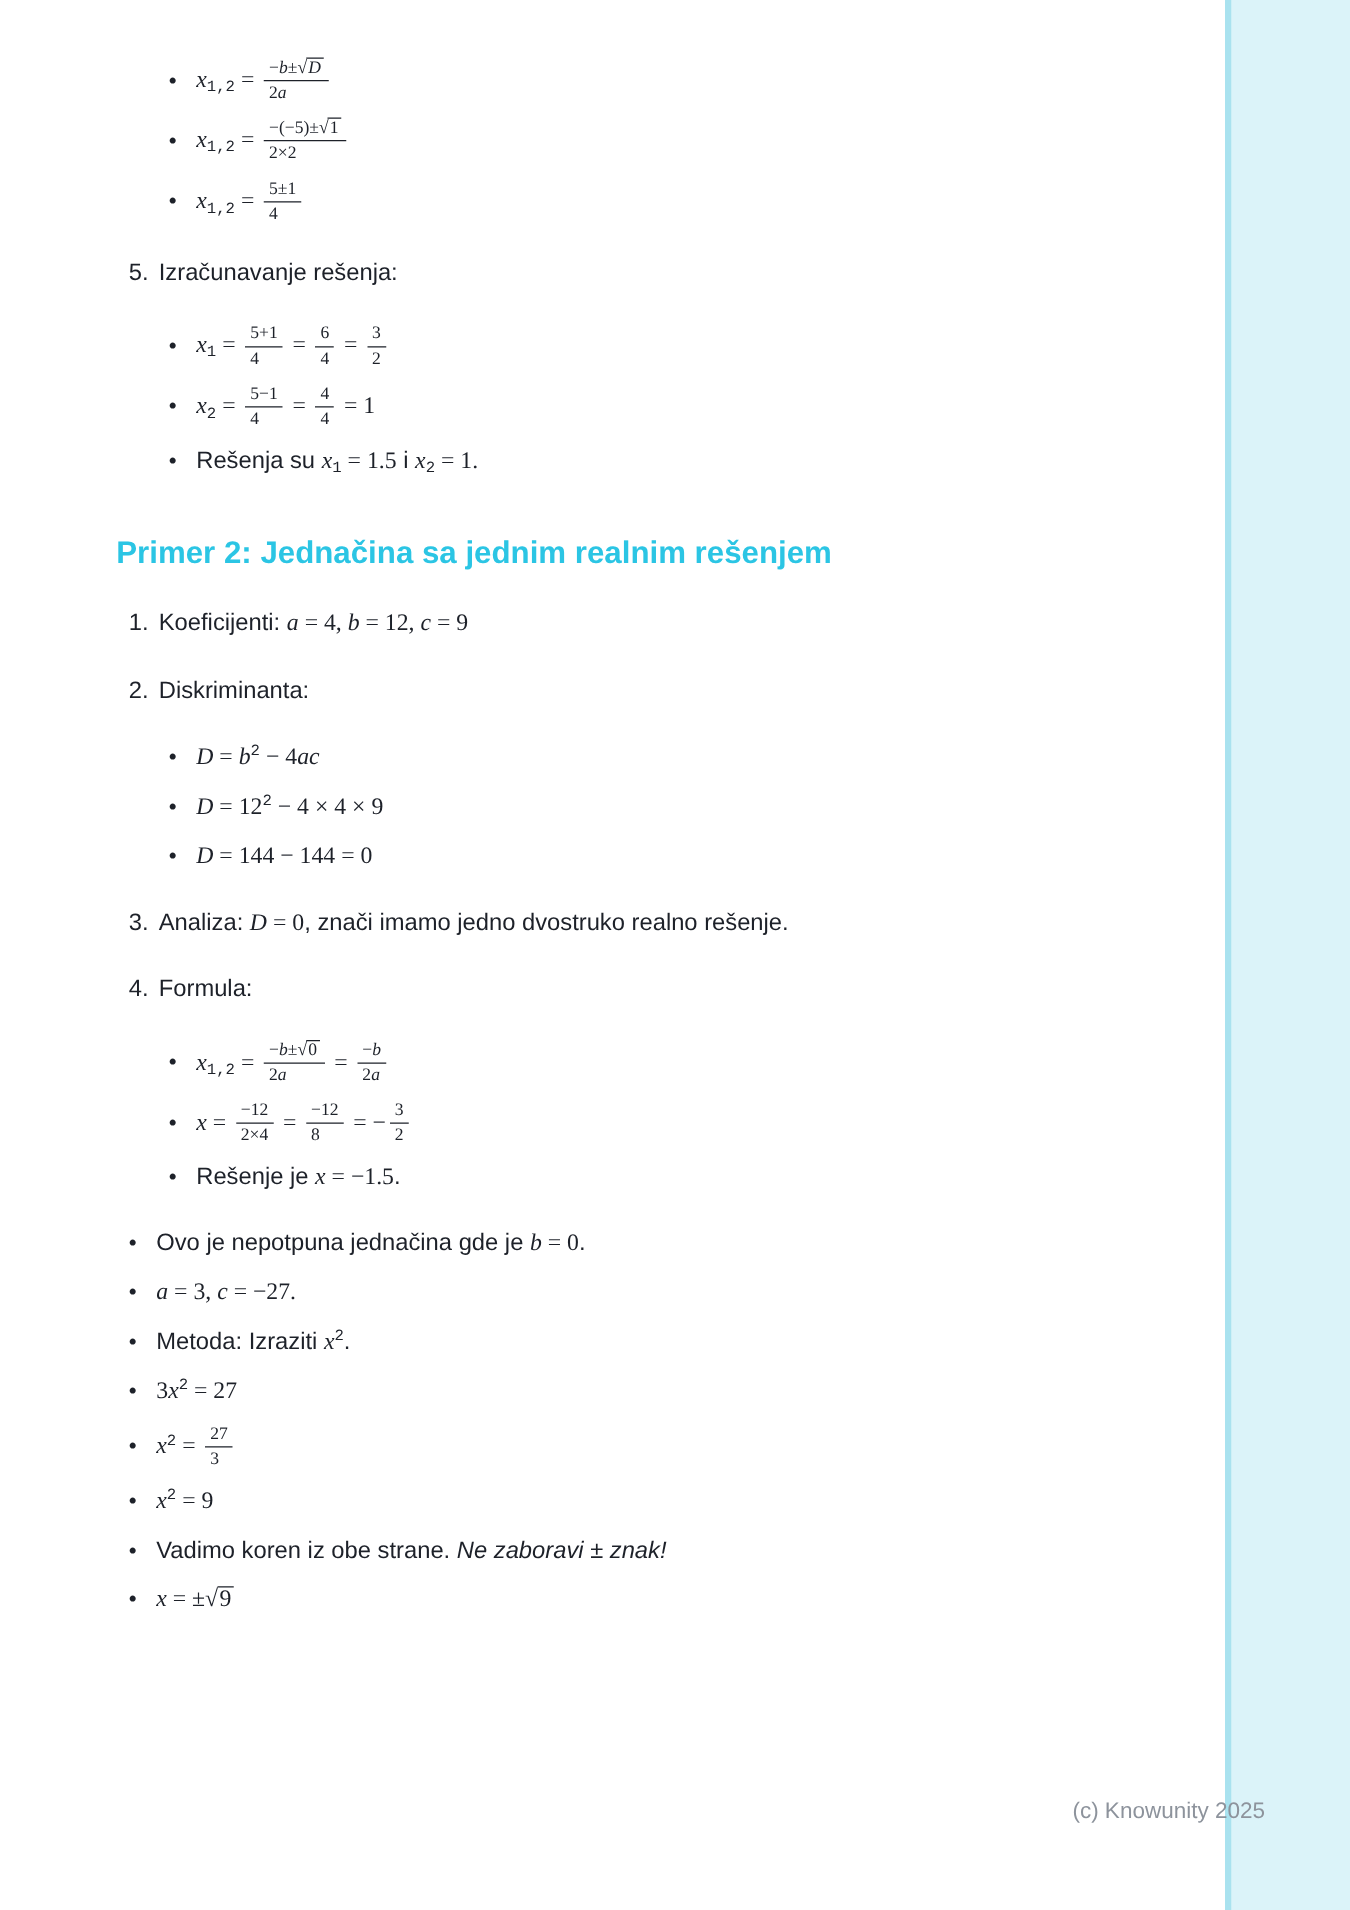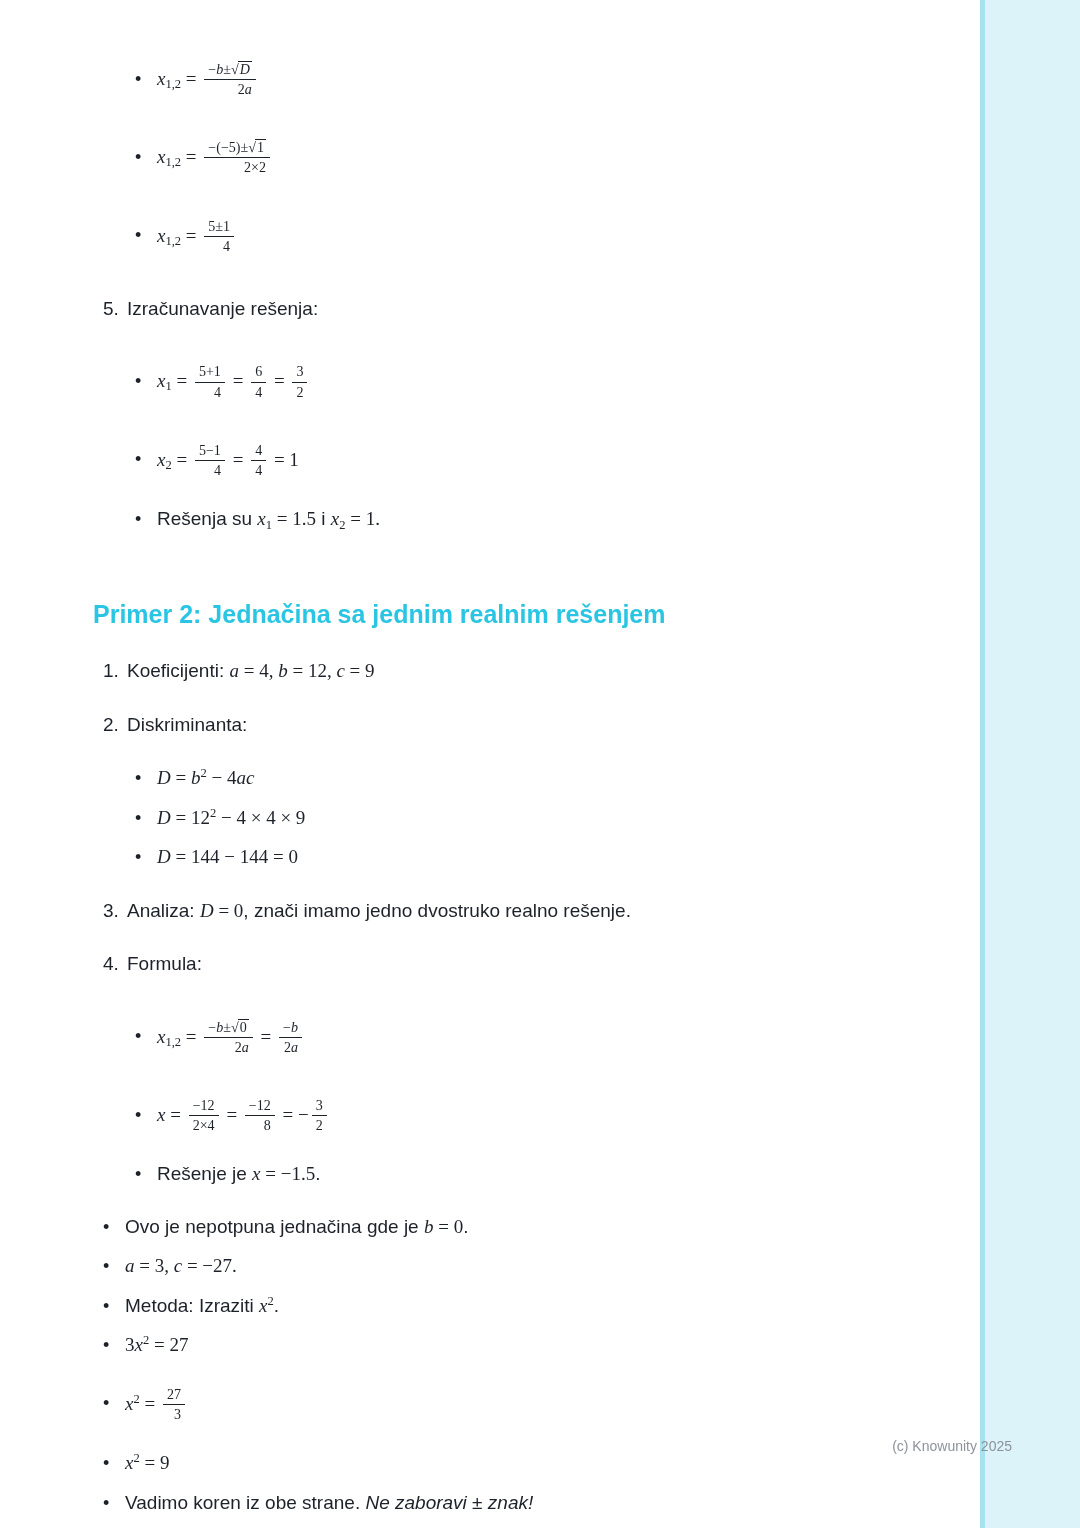--- a/index.html
+++ b/index.html
@@ -31,46 +31,46 @@
   .row{display:flex;align-items:baseline;margin-bottom:11px;}
   .marker{flex:none;width:22px;font-size:18px;line-height:1.5;}
   .numwrap{flex:none;width:24px;font-size:19px;}
   .line{flex:1;font-size:19px;line-height:1.5;}
   .numbered{margin:25px 0 25px 10px;}
   .lbl{font-weight:400;}
 
   .heading{
     font-size:25px;font-weight:700;line-height:1.3;
     color:var(--heading);
-    margin:64px 0 27px 0;
+    margin:42px 0 27px 0;
   }
   .para{font-size:19px;line-height:1.5;margin:0 0 29px 0;}
 
   
   .mt{font-family:"Liberation Serif","DejaVu Serif",serif;}
   .mi{font-family:"Liberation Serif","DejaVu Serif",serif;font-style:italic;}
   .mp{font-family:"Liberation Sans",sans-serif;text-align:right;}
   .mpi{font-family:"Liberation Sans",sans-serif;font-style:italic;}
-  sub.mt,sup.mt{font-size:0.66em;line-height:0;font-family:Liberation Serif, serif;}
+  sub.mt,sup.mt{font-size:0.66em;line-height:0;font-family:Liberation Mono, monospace;}
   sub.mt{vertical-align:-0.28em;}
   sup.mt{vertical-align:0.55em;}
   .frac{
-    display:inline-block;vertical-align:middle;text-align:right;
-    font-size:0.74em;line-height:1.22;margin:15px 3px;
+    display:inline-block;vertical-align:middle;text-align:left;
+    font-size:0.74em;line-height:1.22;margin:0 3px;
     font-family:"Liberation Serif","DejaVu Serif",serif;
   }
   .frac .fnum{display:block;padding:0 4px 1px 4px;border-bottom:1.3px solid var(--ink);}
   .frac .fden{display:block;padding:1px 4px 0 4px;}
   .sqrt{white-space:nowrap;font-family:"Liberation Serif","DejaVu Serif",serif;}
   .sqrt .radsign{letter-spacing:-1px;}
   .sqrt .radicand{display:inline-block;border-top:1.3px solid currentColor;line-height:1.1;padding:0 2px;}
 
   .watermark{
     position:absolute;top:1438px;right:68px;
-    font-size:14px;color:var(--watermark);
+    font-size:18px;color:var(--watermark);
   }
 </style>
 </head>
 <body>
 
 <div class="page">
   <div class="accent-stripe"></div>
 
   <main class="content">
 

